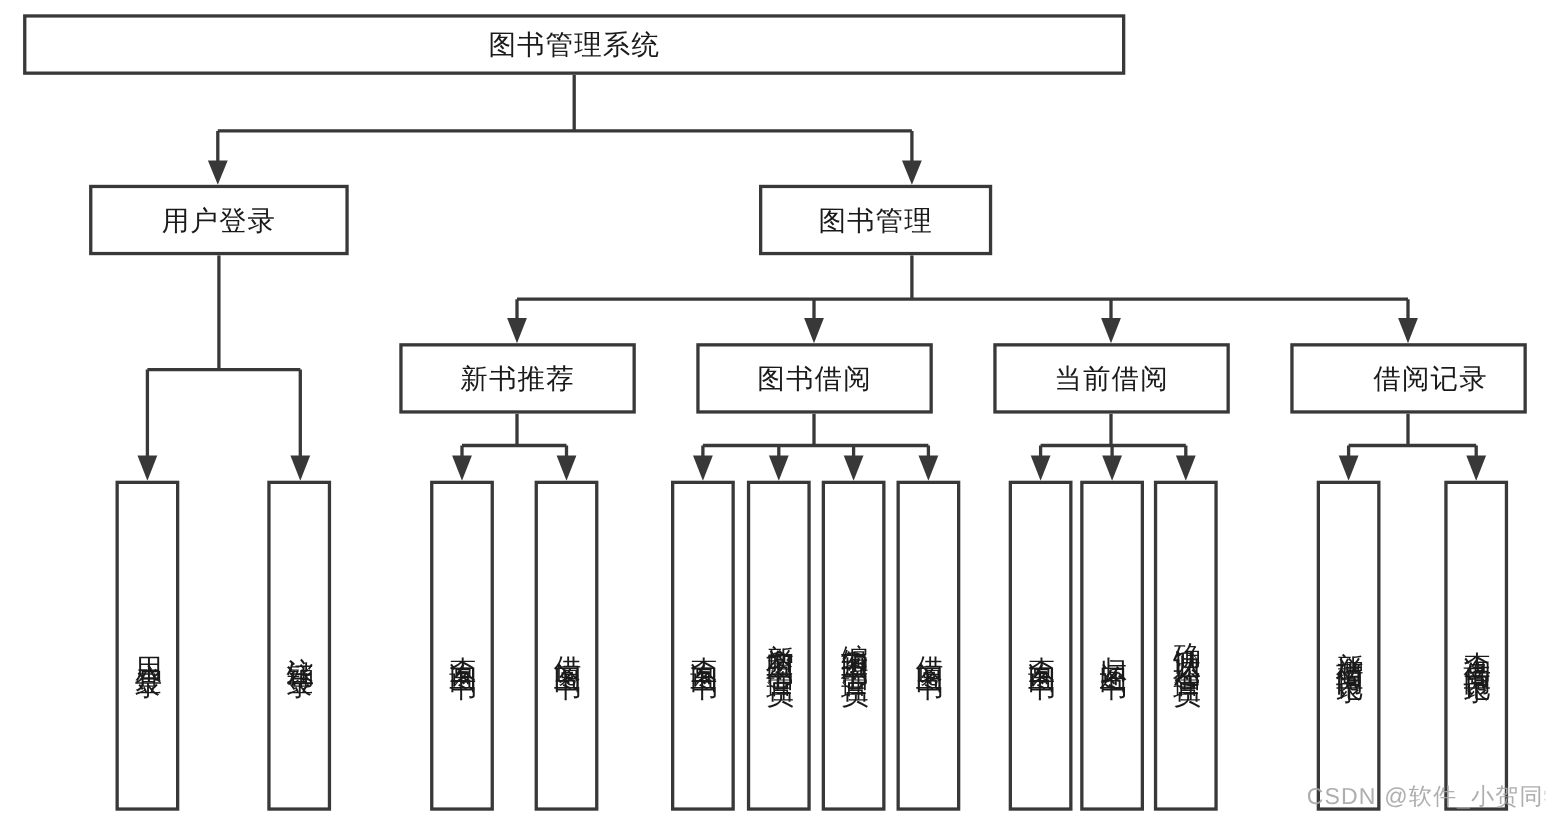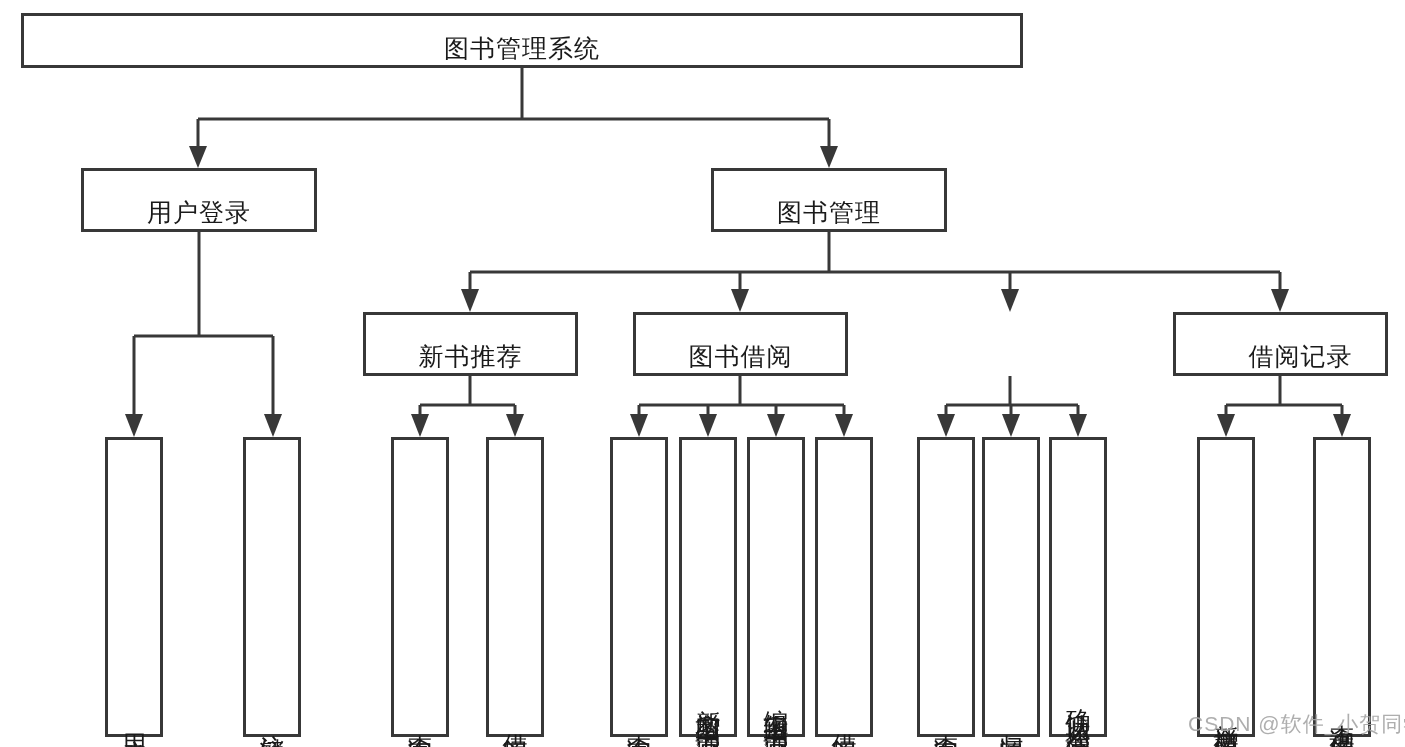--- a/index.html
+++ b/index.html
@@ -3,31 +3,31 @@
 <meta charset="utf-8">
 <style>
   html,body{margin:0;padding:0;background:#ffffff;}
   .stage{
     position:relative;width:1405px;height:747px;background:#ffffff;overflow:hidden;
     font-family:"Liberation Sans","DejaVu Sans",sans-serif;color:#1a1a1a;
   }
   .connectors{position:absolute;left:0;top:0;width:1405px;height:747px;z-index:1;}
   .node{
     position:absolute;box-sizing:border-box;background:#ffffff;border:3px solid #383838;
-    display:flex;align-items:flex-end;justify-content:center;z-index:2;
+    display:flex;align-items:center;justify-content:center;z-index:2;
     font-size:25px;letter-spacing:1px;white-space:nowrap;
   }
   .node .lbl{display:block;}
   .leaf .lbl{
     writing-mode:vertical-rl;text-orientation:mixed;
     letter-spacing:5px;line-height:1;
   }
   .root{left:21px;top:13px;width:1002px;height:55px;}
   .l2a{left:81px;top:168px;width:236px;height:64px;}
-  .l2b{left:711px;top:168px;width:236px;height:64px;}
+  .l2b{left:690px;top:168px;width:212px;height:64px;}
   .l3{top:312px;width:215px;height:64px;}
   .l3a{left:363px;} .l3b{left:633px;} .l3c{left:903px;} .l3d{left:1173px;padding-left:40px;}
   .leaf{top:437px;width:58px;height:300px;}
   .a1{left:105px;} .a2{left:243px;}
   .b1{left:391px;} .b2{left:486px;}
   .c1{left:610px;} .c2{left:679px;} .c3{left:747px;} .c4{left:815px;}
   .d1{left:917px;} .d2{left:982px;} .d3{left:1049px;}
   .e1{left:1197px;} .e2{left:1313px;}
   .watermark{
     position:absolute;left:1188px;top:710px;z-index:5;
@@ -101,20 +101,23 @@
   <div class="node l2b">
     <span class="lbl">图书管理</span>
   </div>
 
   <div class="node l3 l3b">
     <span class="lbl">图书借阅</span>
   </div>
   <div class="node l3 l3a">
     <span class="lbl">新书推荐</span>
   </div>
+  <div class="node l3 l3c">
+    <span class="lbl">当前借阅</span>
+  </div>
   <div class="node l3 l3d">
     <span class="lbl">借阅记录</span>
   </div>
 
   <div class="node leaf a1">
     <span class="lbl">用户登录</span>
   </div>
   <div class="node leaf a2">
     <span class="lbl">注销登录</span>
   </div>

